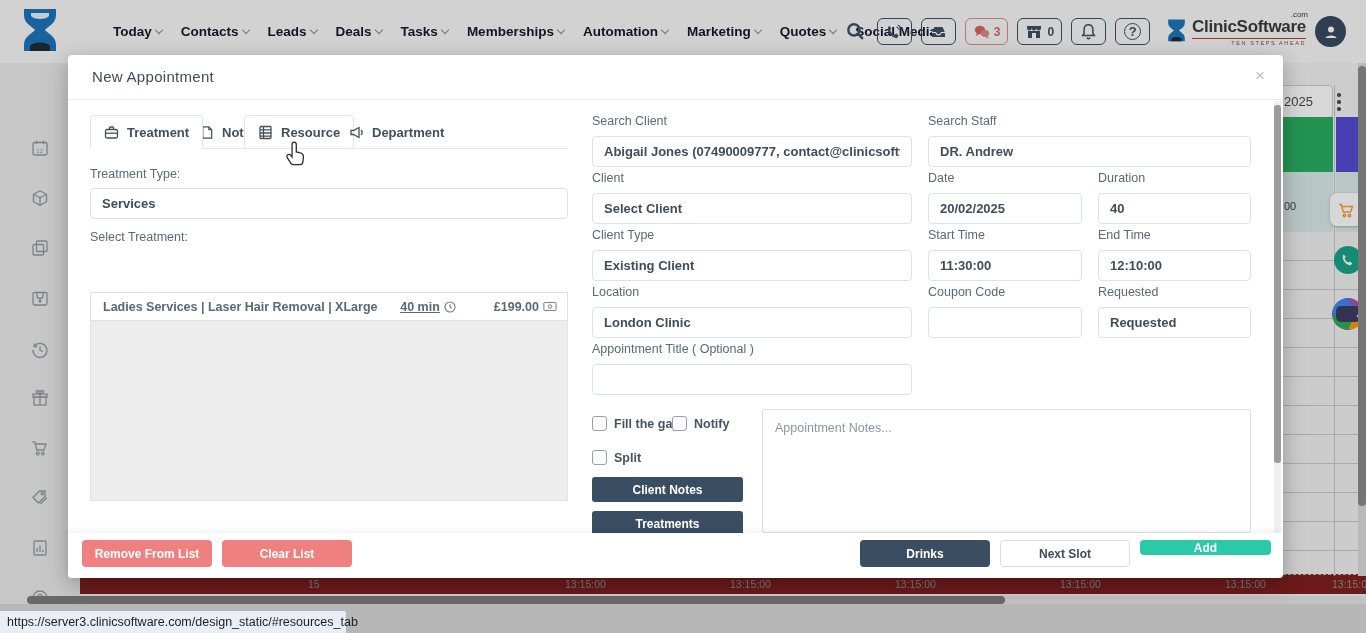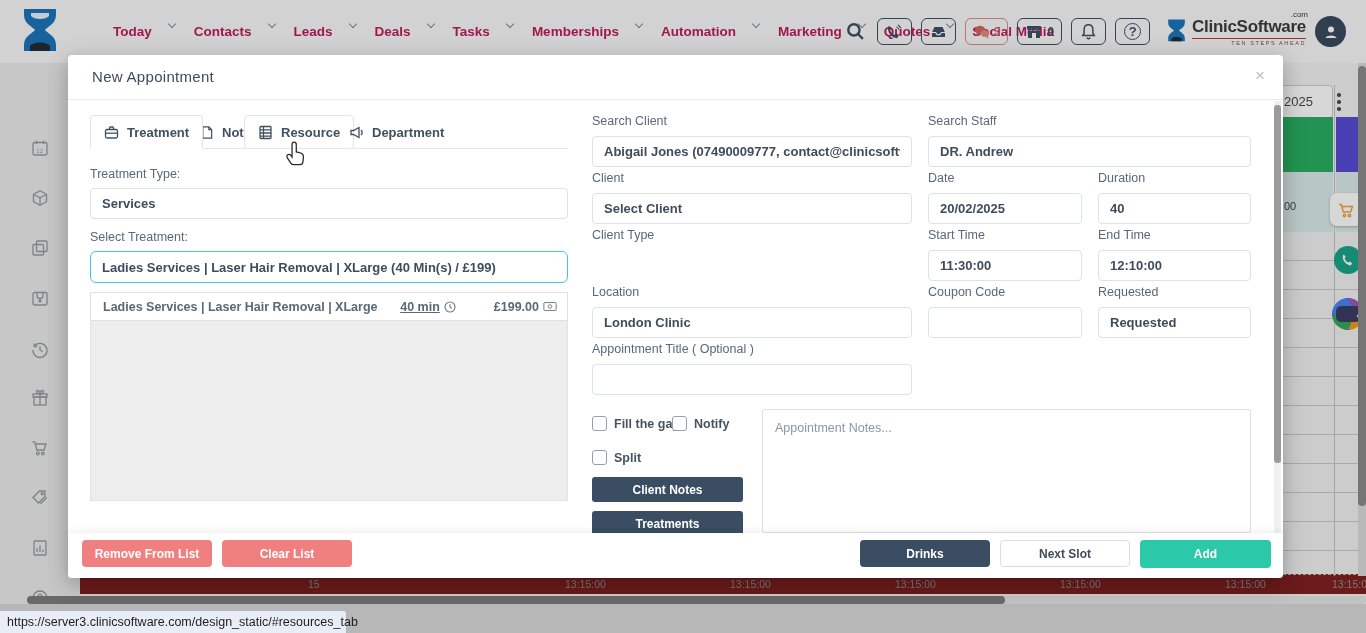--- a/index.html
+++ b/index.html
@@ -4,21 +4,21 @@
 <style>
   * { margin:0; padding:0; box-sizing:border-box; }
   html,body { width:1366px; height:633px; overflow:hidden; }
   body { font-family:"Liberation Sans", sans-serif; }
   .stage { position:relative; width:1366px; height:633px; background:#f4f4f4; overflow:hidden; }
 
   
   .topbar { position:absolute; left:0; top:0; width:1366px; height:63px; background:#fafafa; z-index:1; }
   .logo-box { position:absolute; left:18px; top:6px; width:44px; height:52px; }
   .mainnav { position:absolute; left:113px; top:0; height:63px; display:flex; align-items:center; gap:19px; }
-  .nav-item { display:flex; gap:17px; font-size:13.5px; font-weight:600; color:#be185d; cursor:pointer; white-space:nowrap; }
+  .nav-item { display:flex; align-items:center; gap:4px; font-size:13.5px; font-weight:600; color:#0f172a; cursor:pointer; white-space:nowrap; }
   .chev { width:6px; height:6px; border-right:1.5px solid #7d8a99; border-bottom:1.5px solid #7d8a99; transform:rotate(45deg); margin-top:-3px; }
   .topright { position:absolute; right:20px; top:0; height:63px; display:flex; align-items:center; gap:9px; }
   .tbtn { height:27px; min-width:35px; border:1.7px solid #3c4f66; border-radius:6px; display:flex; align-items:center; justify-content:center; gap:4px; background:transparent; cursor:pointer; padding:0 7px; }
   .tbtn.red { border-color:#dd8b84; }
   .count-red { color:#d6655e; font-size:12px; font-weight:700; }
   .count-navy { color:#3c4f66; font-size:12px; font-weight:700; }
   .helpq { color:#3c4f66; font-weight:700; font-size:13px; }
   .brand { display:flex; align-items:center; gap:4px; margin-left:6px; }
   .brand-text { position:relative; }
   .brand-name { font-size:17px; font-weight:600; color:#3a3a3a; letter-spacing:-0.3px; }
@@ -379,21 +379,20 @@
           <path d="M2,5.5 v4 h2.5 l5.5,3 V2.5 l-5.5,3 Z"></path>
           <path d="M12,5 a3.2,3.2 0 0 1 0,5"></path>
         </svg>
       <span>Department</span>
     </div>
     <div class="tab-line"></div>
 
     <span class="flabel" style="left:22px;top:112px">Treatment Type:</span>
     <input class="finput" style="left: 22px; top: 133px; width: 478px;" readonly="" value="Services">
     <span class="flabel" style="left:22px;top:175px">Select Treatment:</span>
-    <input class="finput focus" style="left: 22px; top: 196px; width: 478px;" readonly="" value="Ladies Services | Laser Hair Removal | XLarge (40 Min(s) / £199)">
 
     <div class="tlist-panel"></div>
     <div class="tlist-row">
       <span class="tlist-name">Ladies Services |  Laser Hair Removal |  XLarge</span>
       <span class="tlist-dur">
           <span>40 min</span>
           <svg width="12" height="12" viewBox="0 0 12 12" fill="none" stroke="#6b7886" stroke-width="1.1">
             <circle cx="6" cy="6" r="5"></circle>
             <path d="M6,3.2 V6 l2,1.4"></path>
           </svg>
@@ -413,20 +412,21 @@
     <input class="finput" style="left: 860px; top: 81px; width: 323px;" readonly="" value="DR. Andrew">
 
     <span class="flabel" style="left:524px;top:116px">Client</span>
     <input class="finput" style="left: 524px; top: 138px; width: 320px;" readonly="" value="Select Client">
     <span class="flabel" style="left:860px;top:116px">Date</span>
     <input class="finput" style="left: 860px; top: 138px; width: 154px;" readonly="" value="20/02/2025">
     <span class="flabel" style="left:1030px;top:116px">Duration</span>
     <input class="finput" style="left: 1030px; top: 138px; width: 153px;" readonly="" value="40">
 
     <span class="flabel" style="left:524px;top:173px">Client Type</span>
+    <input class="finput" style="left: 524px; top: 195px; width: 320px;" readonly="" value="Existing Client">
     <span class="flabel" style="left:860px;top:173px">Start Time</span>
     <input class="finput" style="left: 860px; top: 195px; width: 154px;" readonly="" value="11:30:00">
     <span class="flabel" style="left:1030px;top:173px">End Time</span>
     <input class="finput" style="left: 1030px; top: 195px; width: 153px;" readonly="" value="12:10:00">
 
     <span class="flabel" style="left:524px;top:230px">Location</span>
     <input class="finput" style="left: 524px; top: 252px; width: 320px;" readonly="" value="London Clinic">
     <span class="flabel" style="left:860px;top:230px">Coupon Code</span>
     <input class="finput" style="left: 860px; top: 252px; width: 154px;" value="">
     <span class="flabel" style="left:1030px;top:230px">Requested</span>
@@ -453,21 +453,21 @@
     <textarea class="notes-area" placeholder="Appointment Notes..." style=""></textarea>
 
     <div class="m-scroll-track"></div>
     <div class="m-scroll-thumb"></div>
 
     <div class="m-footer">
       <button class="btn btn-salmon" style="left:14px;top:7px;width:130px;height:27px">Remove From List</button>
       <button class="btn btn-salmon" style="left:154px;top:7px;width:130px;height:27px">Clear List</button>
       <button class="btn btn-navy" style="left:792px;top:7px;width:130px;height:27px;border-radius:4px">Drinks</button>
       <button class="btn btn-white" style="left:932px;top:7px;width:130px;height:27px">Next Slot</button>
-      <button class="btn btn-teal" style="left:1072px;top:7px;width:131px;height:28px">Add</button>
+      <button class="btn btn-teal" style="left:1072px;top:7px;width:131px;height:15px">Add</button>
     </div>
   </div>
 
   <div class="statusbar">
       <span>https://server3.clinicsoftware.com/design_static/#resources_tab</span>
     </div>
 
   <div class="cursor">
     <svg width="22" height="28" viewBox="0 0 24 30">
         <path d="M10 2 c1.5 0 2.3 1 2.3 2.5 l0 8.2 2.4 0.4 c4 0.6 5.6 2 5.4 5 l-0.5 5.4 c-0.2 2 -1.5 3.2 -3.5 3.2 l-6.4 0 c-1.4 0 -2.6 -0.6 -3.4 -1.8 L2.6 19.2 c-1 -1.5 -0.6 -3 0.8 -3.6 1 -0.4 2.2 0 3 1 l1.3 1.7 0 -13.8 C7.7 3 8.5 2 10 2 Z" fill="#ffffff" stroke="#2b2b2b" stroke-width="1.4"></path>

